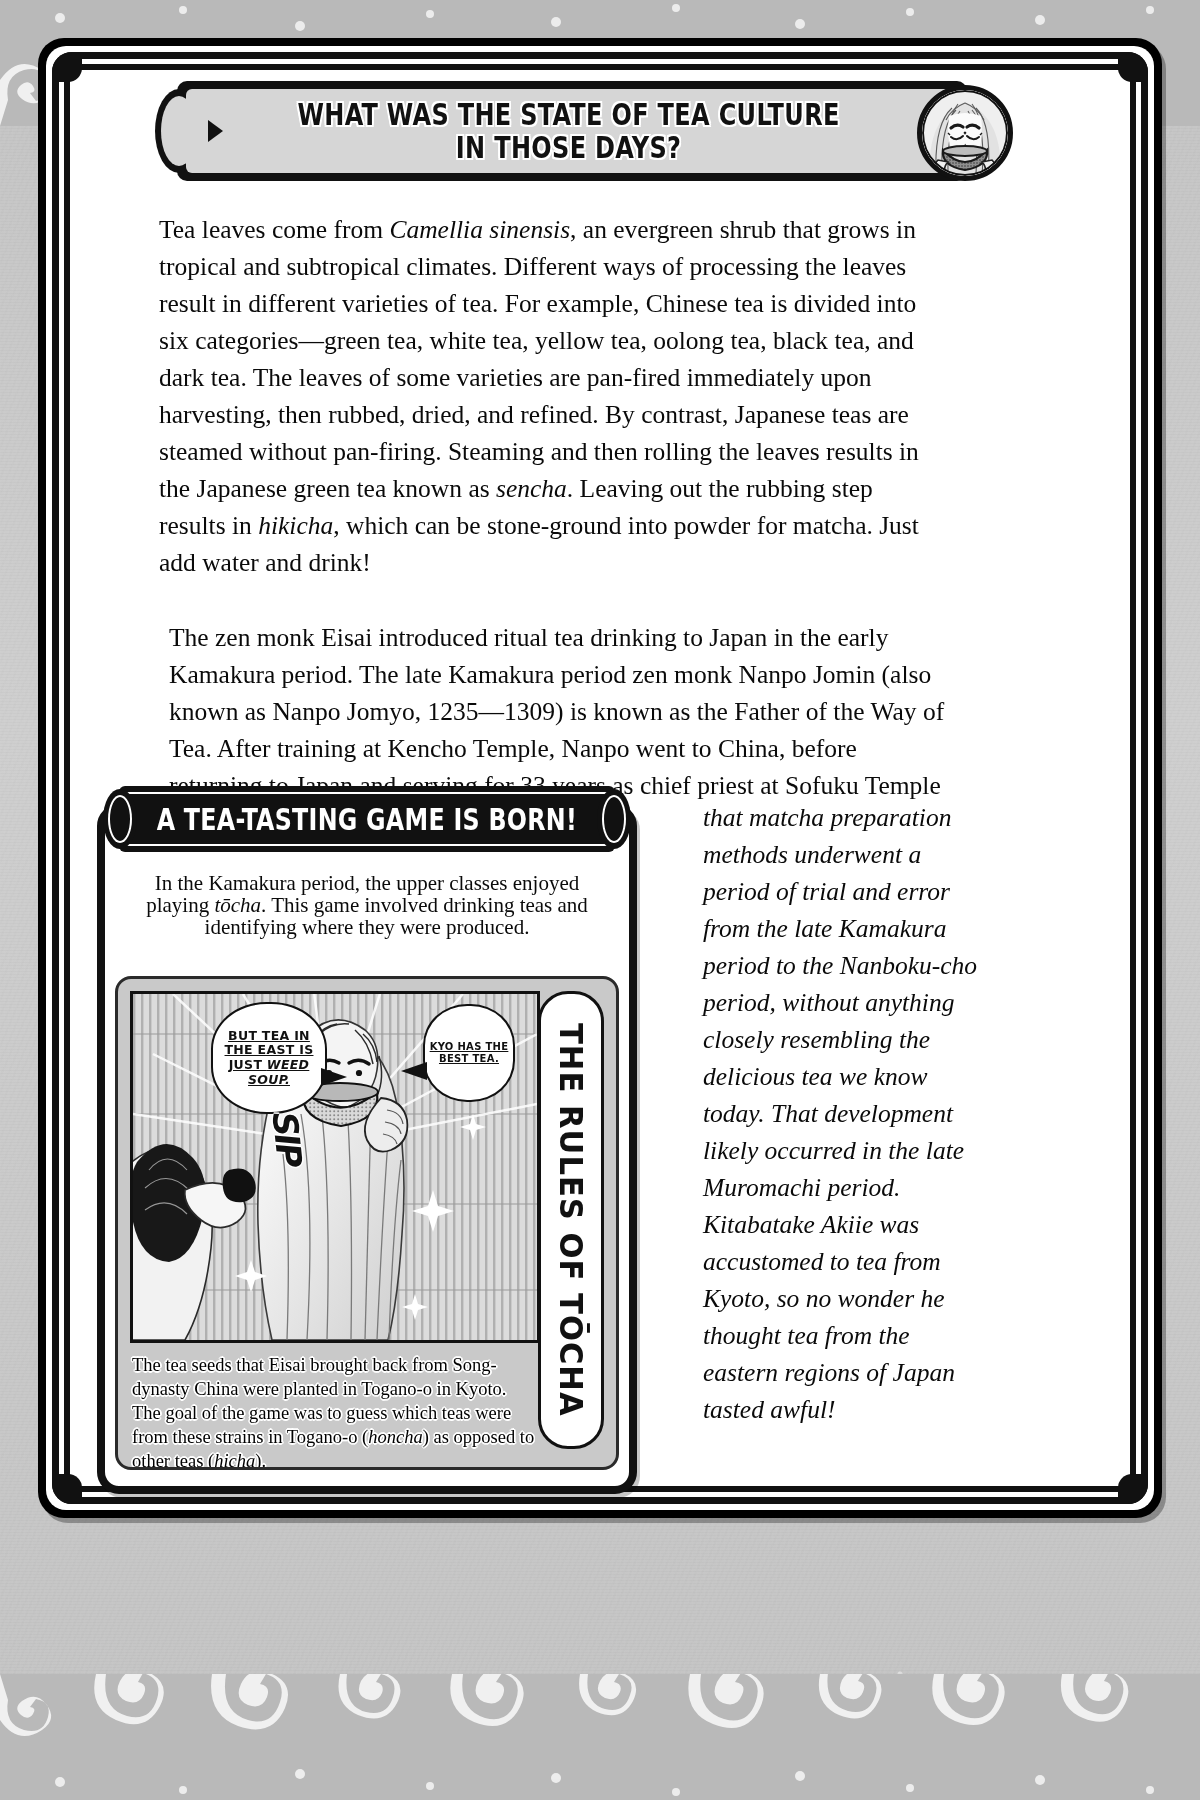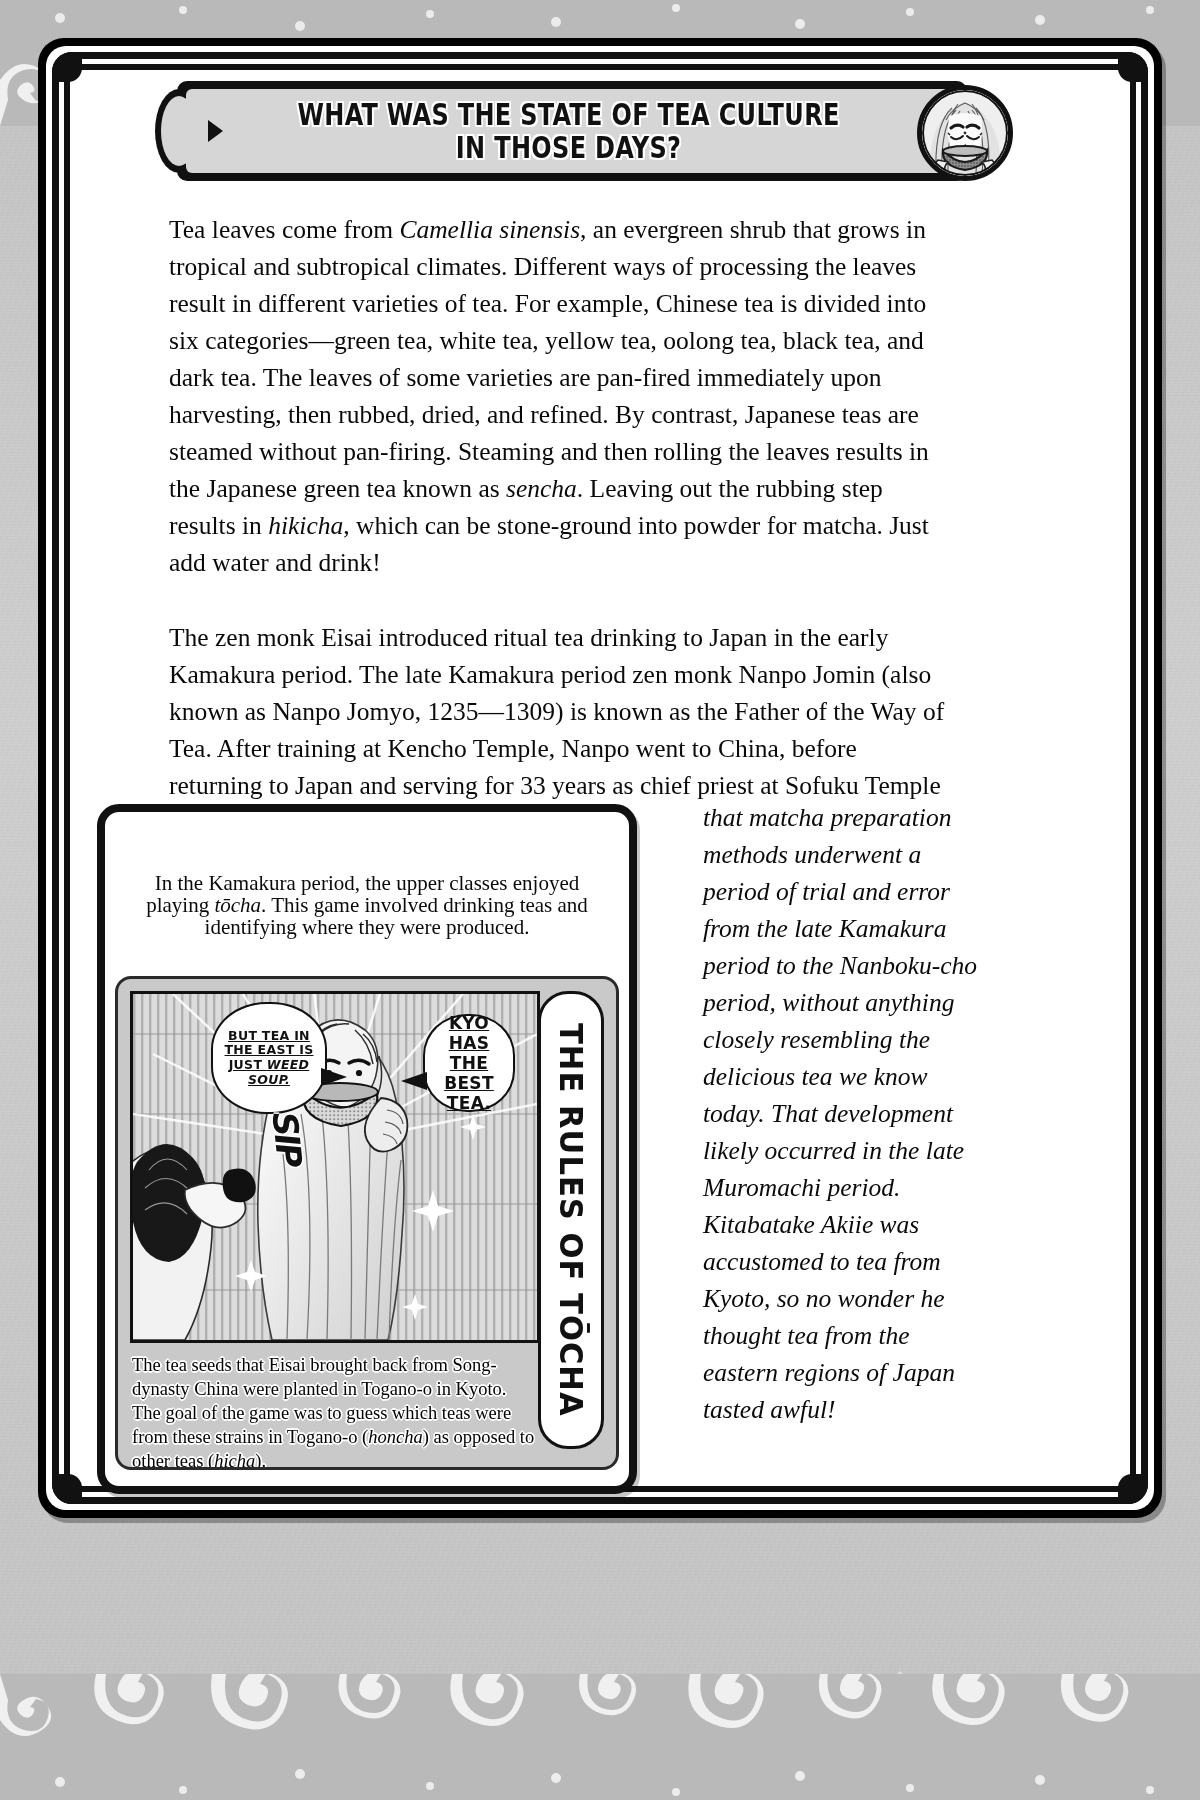--- a/index.html
+++ b/index.html
@@ -153,21 +153,21 @@
   
   .body-text {
     font-family: "Liberation Serif", serif;
     font-size: 25.5px;
     line-height: 37px;
     color: #0a0a0a;
     text-align: left;
   }
   #para1 {
     position: absolute;
-    left: 110px; top: 152px;
+    left: 100px; top: 152px;
     width: 780px;
   }
   #para2 {
     position: absolute;
     left: 110px; top: 560px;
     width: 780px;
   }
   #para3 {
     position: absolute;
     left: 644px; top: 740px;
@@ -301,21 +301,21 @@
     display: flex; align-items: center; justify-content: center;
     text-align: center;
     font-family: "DejaVu Sans", "Liberation Sans", sans-serif;
     font-weight: 700;
     color: #111;
     line-height: 1.18;
     letter-spacing: .3px;
     text-decoration: underline;
   }
   #bubble-left  { left: 78px;  top: 8px;  width: 116px; height: 112px; font-size: 12.5px; padding: 4px; }
-  #bubble-right { left: 290px; top: 20px; width: 92px;  height: 98px;  font-size: 17px; padding: 4px; }
+  #bubble-right { left: 290px; top: 10px; width: 92px;  height: 98px;  font-size: 10px; padding: 4px; }
   .bubble .em { font-style: italic; }
   .bubble .tail {
     position: absolute; width: 0; height: 0;
     border-top: 9px solid transparent;
     border-bottom: 9px solid transparent;
   }
   #bubble-left .tail  { right: -22px; top: 64px; border-left: 26px solid #111; }
   #bubble-right .tail { left: -24px;  top: 56px; border-right: 26px solid #111; }
 
   #sfx-sip {
@@ -475,20 +475,29 @@
 
       <p id="para1" class="body-text"><span>Tea leaves come from </span><i>Camellia sinensis</i><span>, an evergreen shrub that grows in tropical and subtropical climates. Different ways of processing the leaves result in different varieties of tea. For example, Chinese tea is divided into six categories—green tea, white tea, yellow tea, oolong tea, black tea, and dark tea. The leaves of some varieties are pan-fired immediately upon harvesting, then rubbed, dried, and refined. By contrast, Japanese teas are steamed without pan-firing. Steaming and then rolling the leaves results in the Japanese green tea known as </span><i>sencha</i><span>. Leaving out the rubbing step results in </span><i>hikicha</i><span>, which can be stone-ground into powder for matcha. Just add water and drink!</span></p>
 
       <p id="para2" class="body-text">The zen monk Eisai introduced ritual tea drinking to Japan in the early Kamakura period. The late Kamakura period zen monk Nanpo Jomin (also known as Nanpo Jomyo, 1235—1309) is known as the Father of the Way of Tea. After training at Kencho Temple, Nanpo went to China, before returning to Japan and serving for 33 years as chief priest at Sofuku Temple in Dazaifu. From this, we can surmise</p>
 
       <p id="para3" class="body-text">that matcha preparation methods underwent a period of trial and error from the late Kamakura period to the Nanboku-cho period, without anything closely resembling the delicious tea we know today. That development likely occurred in the late Muromachi period. Kitabatake Akiie was accustomed to tea from Kyoto, so no wonder he thought tea from the eastern regions of Japan tasted awful!</p>
 
       <div id="sidebar">
         <div id="sidebar-shell"></div>
 
+        <div id="sidebar-banner">
+          <span class="sb-flange l">
+              <span class="inner"></span>
+            </span>
+          <span class="sb-flange r">
+              <span class="inner"></span>
+            </span>
+          <div id="sidebar-title">A TEA-TASTING GAME IS BORN!</div>
+        </div>
 
         <div id="sidebar-intro"><span>In the Kamakura period, the upper classes enjoyed playing </span><i>tōcha</i><span>. This game involved drinking teas and identifying where they were produced.</span></div>
 
         <div id="manga-card">
 
           <div id="manga-panel">
             <svg width="404" height="346" viewBox="0 0 404 346" xmlns="http://www.w3.org/2000/svg">
               <defs>
                 <linearGradient id="glow" x1="0" y1="0" x2="1" y2="1">
                   <stop offset="0" stop-color="#ffffff"></stop>

